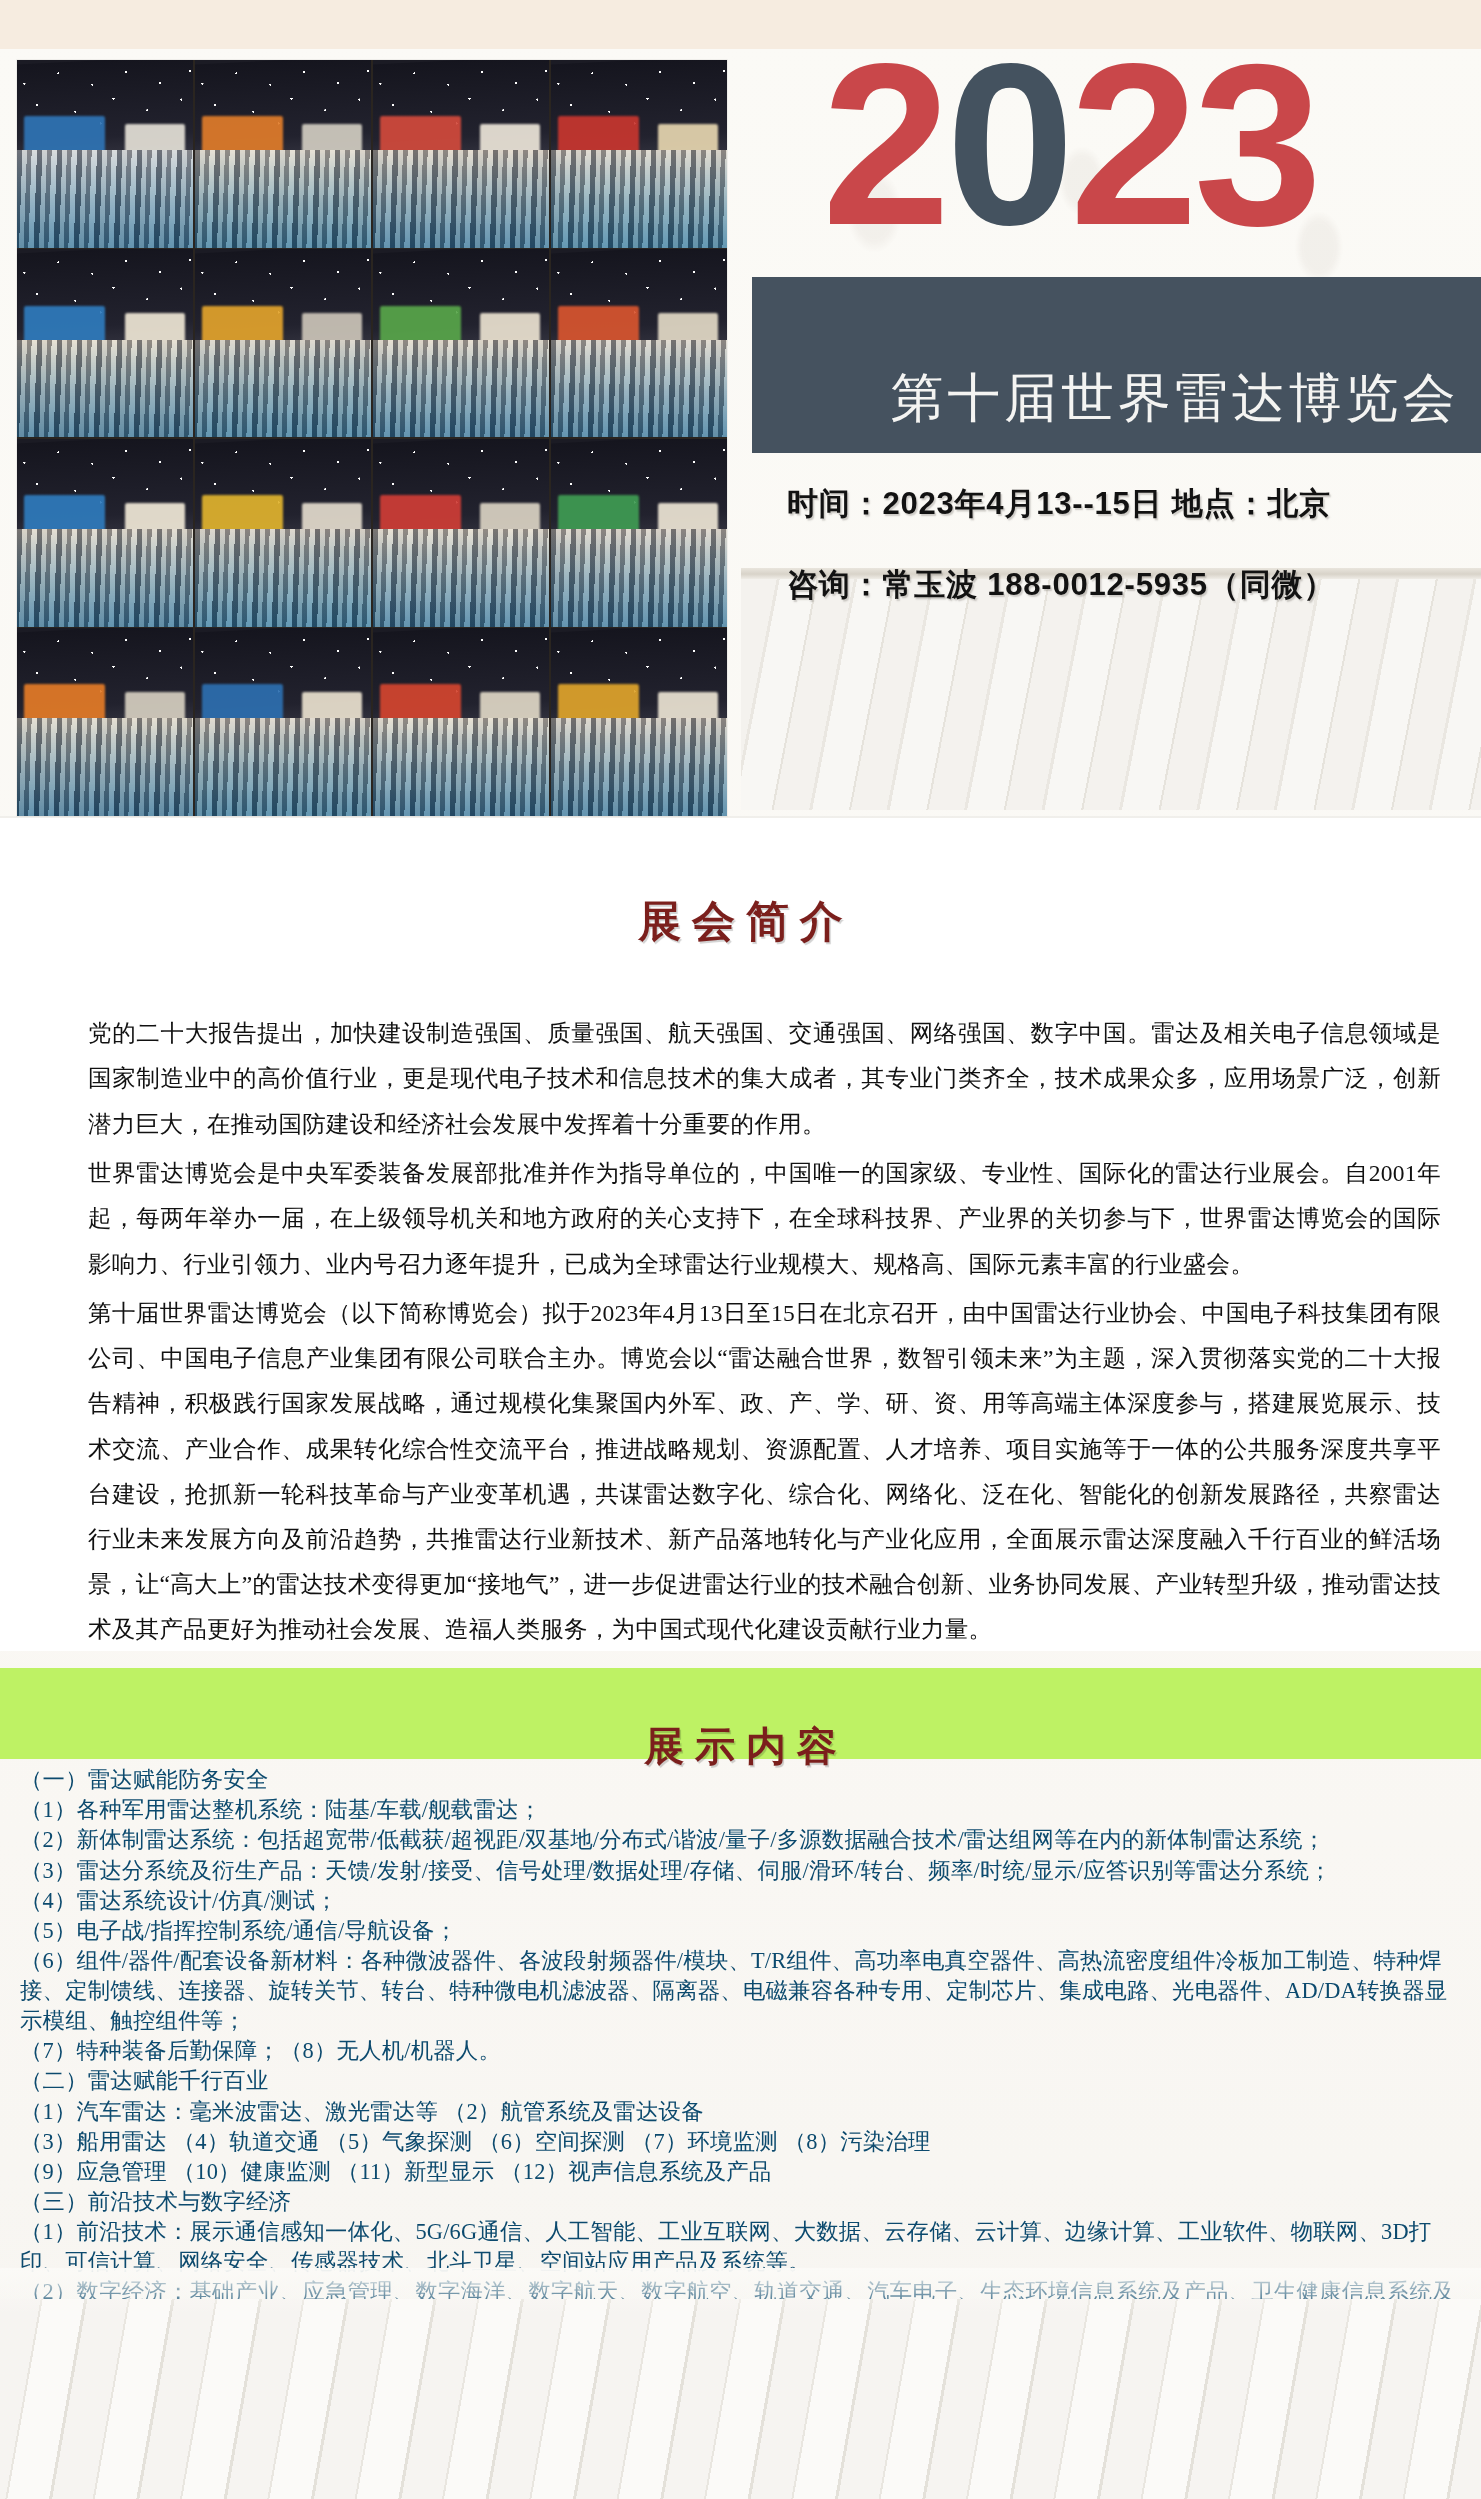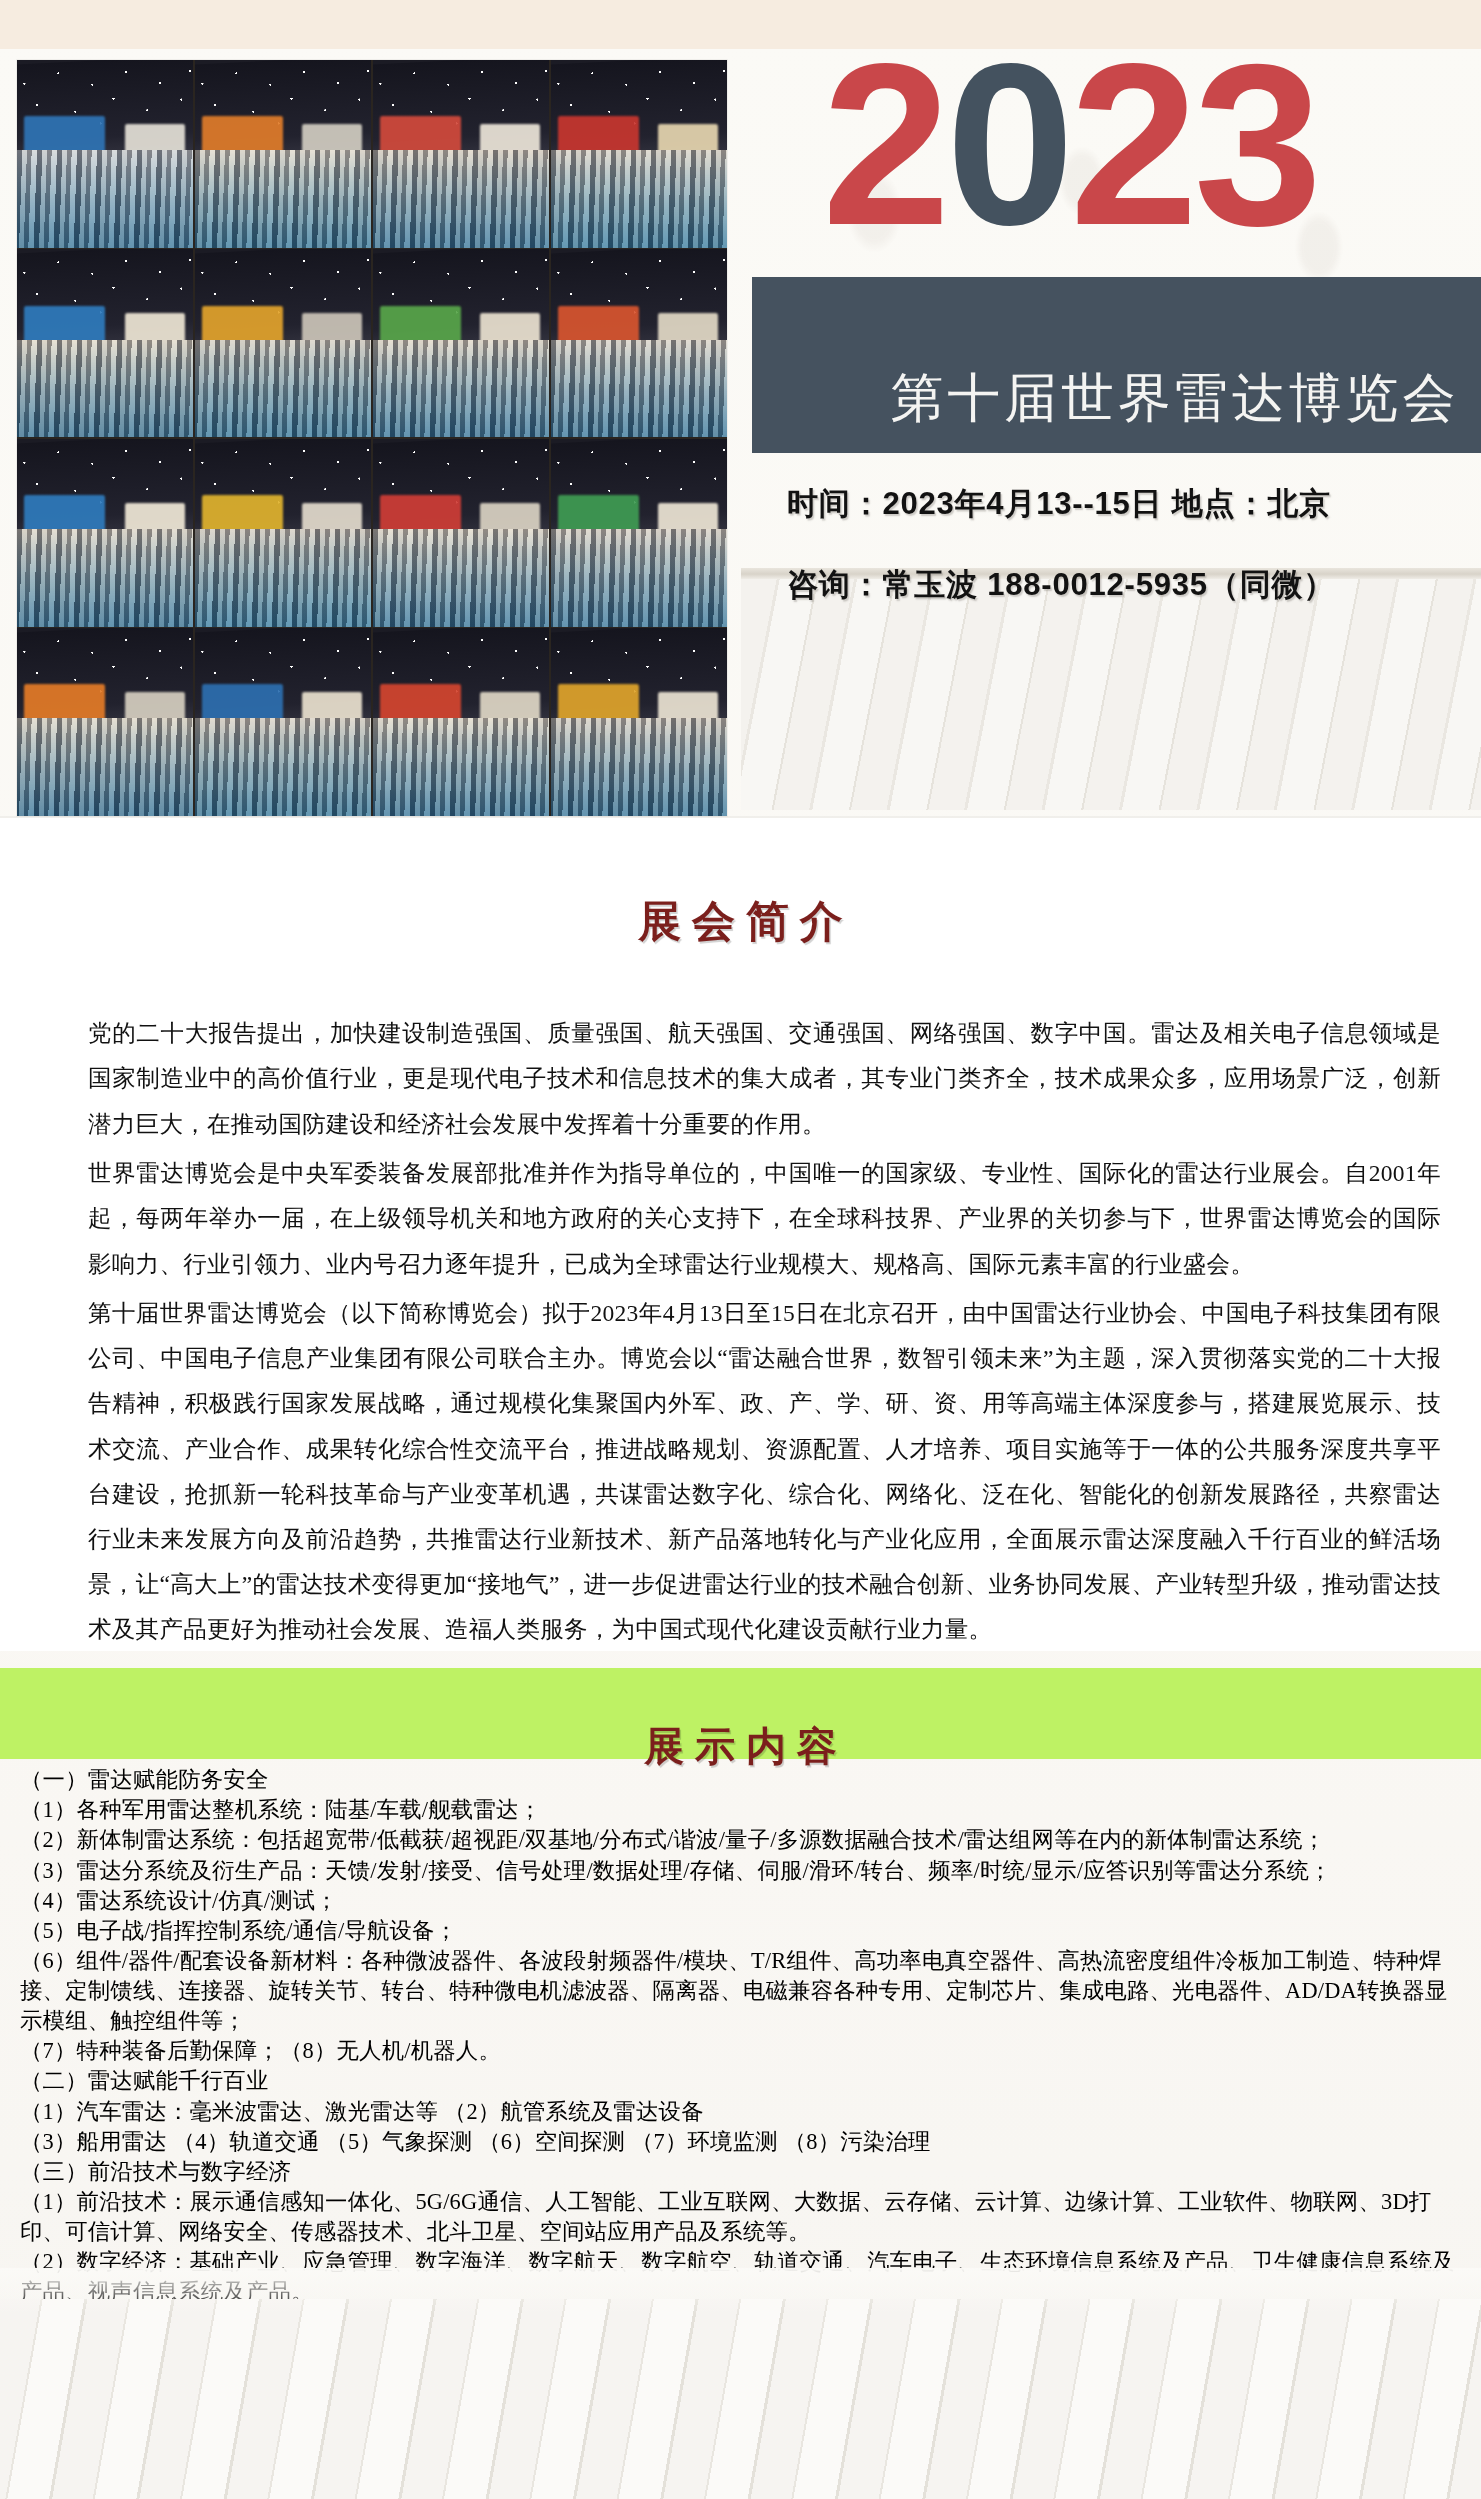--- a/index.html
+++ b/index.html
@@ -198,21 +198,21 @@
   }
   .banner .sec-title{
     font-size:40px;
     line-height:91px;
     padding-left:10.8px;
   }
   .content-list{
     position:absolute;left:0;top:108px;width:1481px;
     padding:6.2px 20px 0 20px;
     box-sizing:border-box;
-    color:#000000;
+    color:#0c4a6e;
     font-size:22.4px;
     line-height:1.345;
     letter-spacing:0.2px;
   }
   .content-list .li{margin:0;padding:0;white-space:normal;}
   .content-list .li b{font-weight:400;margin-top:15px;}
 
   
   .hairline{
     position:absolute;left:0;top:816px;width:1481px;height:1.5px;
@@ -332,20 +332,21 @@
       <div class="li">（1）各种军用雷达整机系统：陆基/车载/舰载雷达；</div>
       <div class="li">（2）新体制雷达系统：包括超宽带/低截获/超视距/双基地/分布式/谐波/量子/多源数据融合技术/雷达组网等在内的新体制雷达系统；</div>
       <div class="li">（3）雷达分系统及衍生产品：天馈/发射/接受、信号处理/数据处理/存储、伺服/滑环/转台、频率/时统/显示/应答识别等雷达分系统；</div>
       <div class="li">（4）雷达系统设计/仿真/测试；</div>
       <div class="li">（5）电子战/指挥控制系统/通信/导航设备；</div>
       <div class="li">（6）组件/器件/配套设备新材料：各种微波器件、各波段射频器件/模块、<b>T/R</b>组件、高功率电真空器件、高热流密度组件冷板加工制造、特种焊接、定制馈线、连接器、旋转关节、转台、特种微电机滤波器、隔离器、电磁兼容各种专用、定制芯片、集成电路、光电器件、<b>AD/DA</b>转换器显示模组、触控组件等；</div>
       <div class="li">（7）特种装备后勤保障；（8）无人机/机器人。</div>
       <div class="li">（二）雷达赋能千行百业</div>
       <div class="li">（1）汽车雷达：毫米波雷达、激光雷达等 （2）航管系统及雷达设备</div>
       <div class="li">（3）船用雷达 （4）轨道交通 （5）气象探测 （6）空间探测 （7）环境监测 （8）污染治理</div>
+      <div class="li">（9）应急管理 （10）健康监测 （11）新型显示 （12）视声信息系统及产品</div>
       <div class="li">（三）前沿技术与数字经济</div>
       <div class="li">（1）前沿技术：展示通信感知一体化、<b>5G/6G</b>通信、人工智能、工业互联网、大数据、云存储、云计算、边缘计算、工业软件、物联网、<b>3D</b>打印、可信计算、网络安全、传感器技术、北斗卫星、空间站应用产品及系统等。</div>
       <div class="li">（2）数字经济：基础产业、应急管理、数字海洋、数字航天、数字航空、轨道交通、汽车电子、生态环境信息系统及产品、卫生健康信息系统及产品、视声信息系统及产品。</div>
     </div>
 </section>
 
 <div class="floor-bottom"></div>
 <div class="floor-bottom-fade"></div>
 
 

